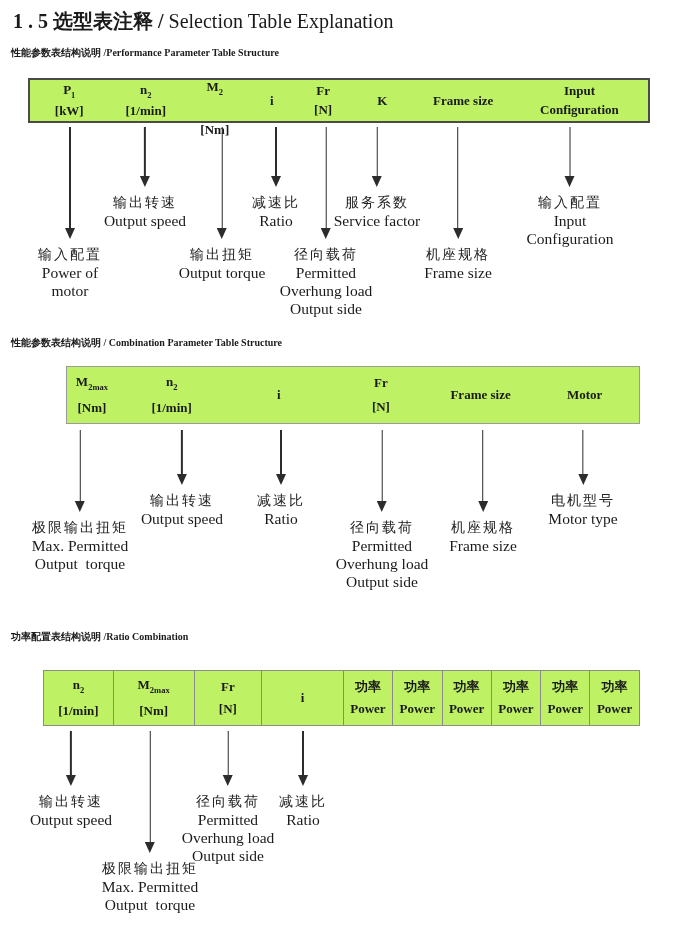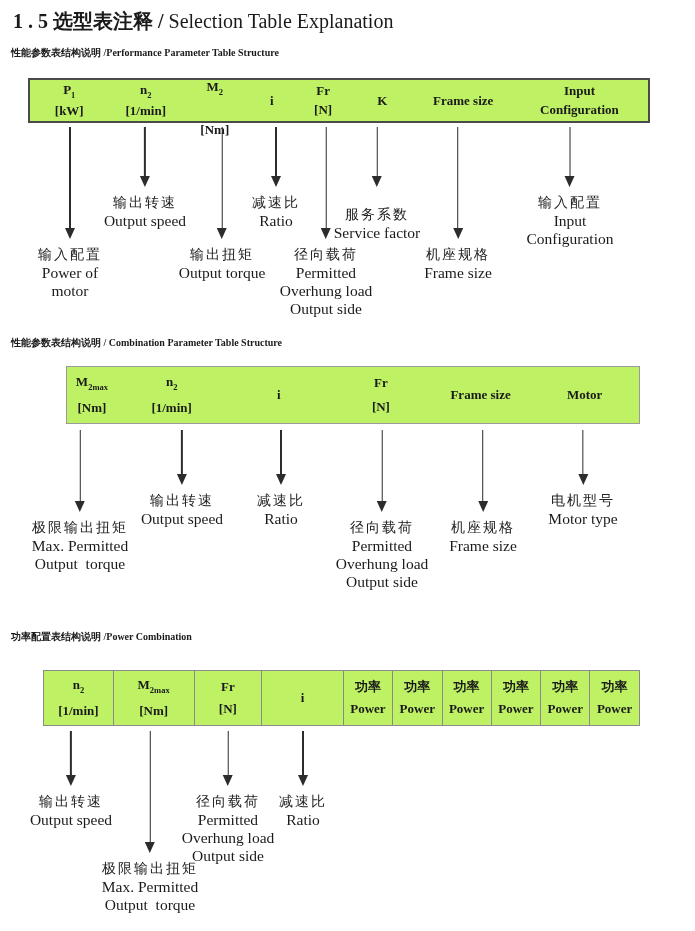--- a/index.html
+++ b/index.html
@@ -139,21 +139,21 @@
         <div class="shaft" style="height:101px;"></div>
         <div class="head"></div>
       </div>
     <div class="lbl">
       <div class="cn">径向载荷</div>
       <div class="en">Permitted</div>
       <div class="en">Overhung load</div>
       <div class="en">Output side</div>
     </div>
   </div>
-  <div class="callout" style="left:377px;top:127px;gap:12px;">
+  <div class="callout" style="left:377px;top:127px;">
     <div class="arrow">
         <div class="shaft" style="height:49px;"></div>
         <div class="head"></div>
       </div>
     <div class="lbl">
       <div class="cn">服务系数</div>
       <div class="en">Service factor</div>
     </div>
   </div>
   <div class="callout" style="left:458px;top:127px;">
@@ -264,21 +264,21 @@
     <div class="arrow">
         <div class="shaft" style="height:44px;"></div>
         <div class="head"></div>
       </div>
     <div class="lbl">
       <div class="cn">电机型号</div>
       <div class="en">Motor type</div>
     </div>
   </div>
 
-  <div class="heading" style="top:630px;">功率配置表结构说明 /Power Combination</div>
+  <div class="heading" style="top:630px;">功率配置表结构说明 /Ratio Combination</div>
 
   <div class="ptable t3" style="left:43px;top:670px;width:597px;height:56px;">
     <div class="cell" style="width:69px;">
       <div class="cl1"><span>n</span><sub>2</sub></div>
       <div class="cl2">[1/min]</div>
     </div>
     <div class="cell" style="width:81px;">
       <div class="cl1"><span>M</span><sub>2max</sub></div>
       <div class="cl2">[Nm]</div>
     </div>

